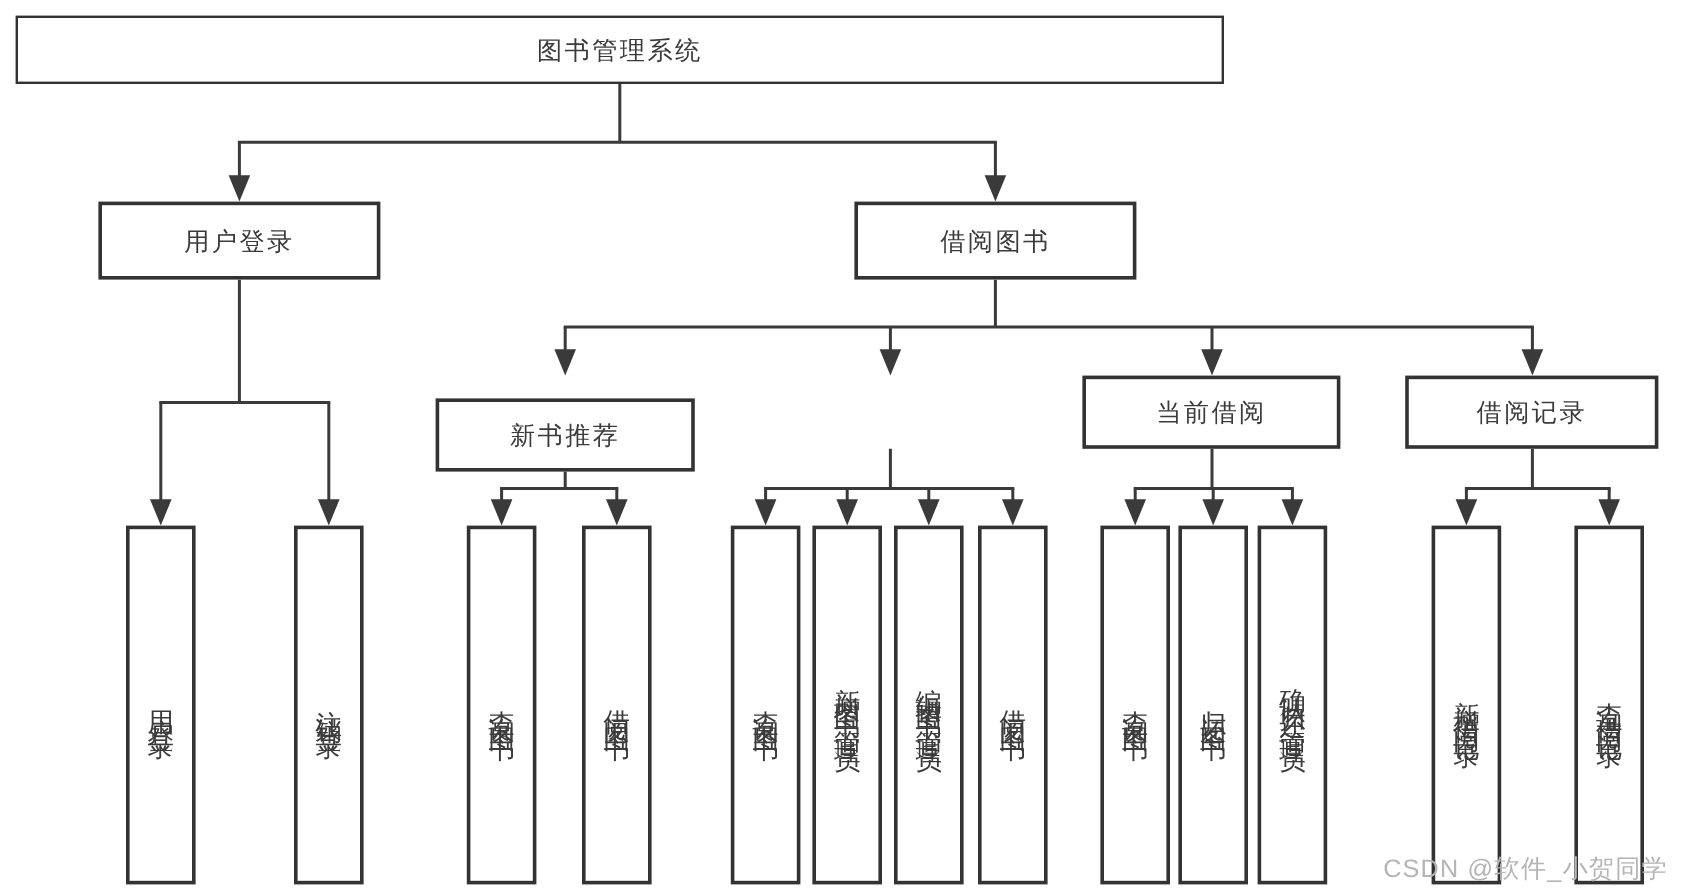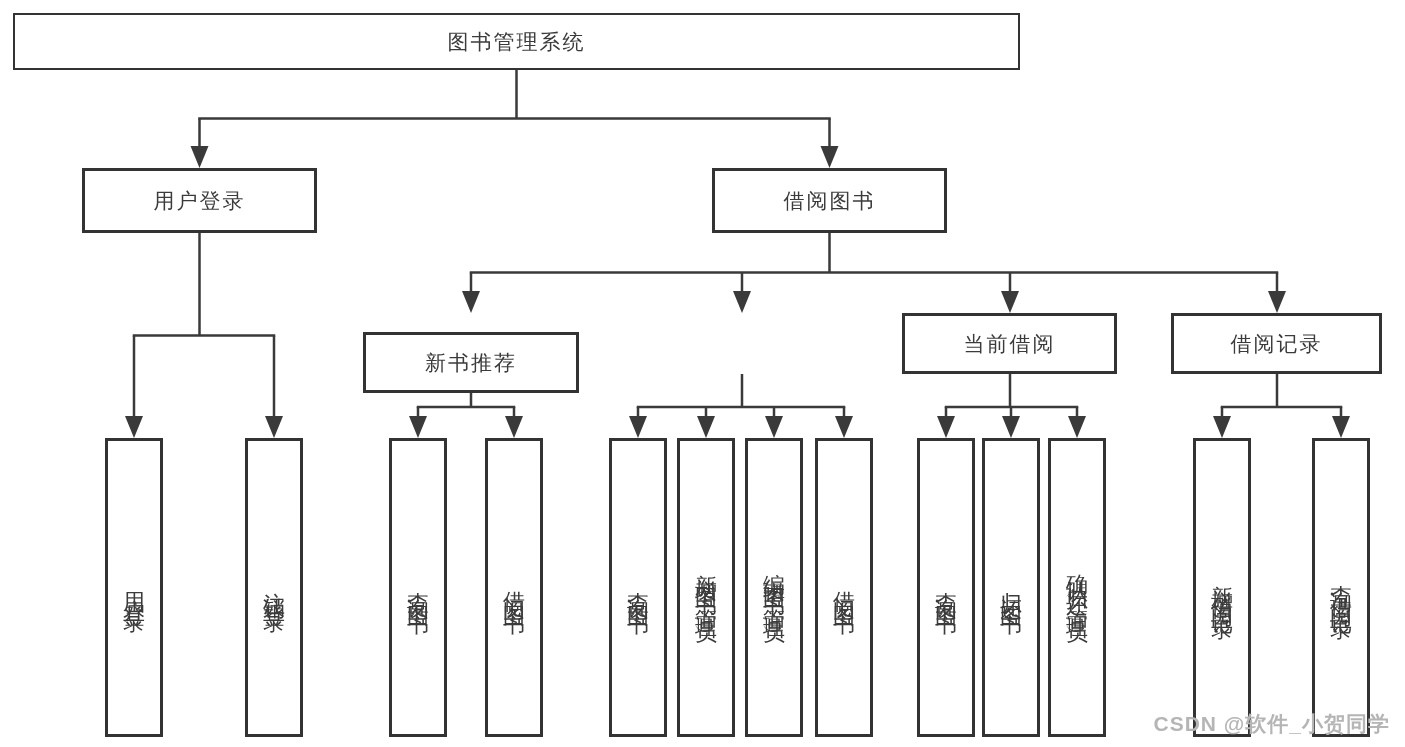--- a/index.html
+++ b/index.html
@@ -56,21 +56,20 @@
     color: #3b3b3b;
   }
   .watermark {
     position: absolute;
     z-index: 2;
     right: 15px;
     top: 710px;
     font-size: 21px;
     letter-spacing: 1px;
     color: #b5b5b5;
-    font-weight: bold;
   }
 </style>
 </head>
 <body>
 
 <div id="canvas">
 
   <svg id="wires" width="1405" height="747" viewBox="0 0 1405 747" xmlns="http://www.w3.org/2000/svg">
     <g stroke="#3a3a3a" stroke-width="2.5" fill="none">
 

